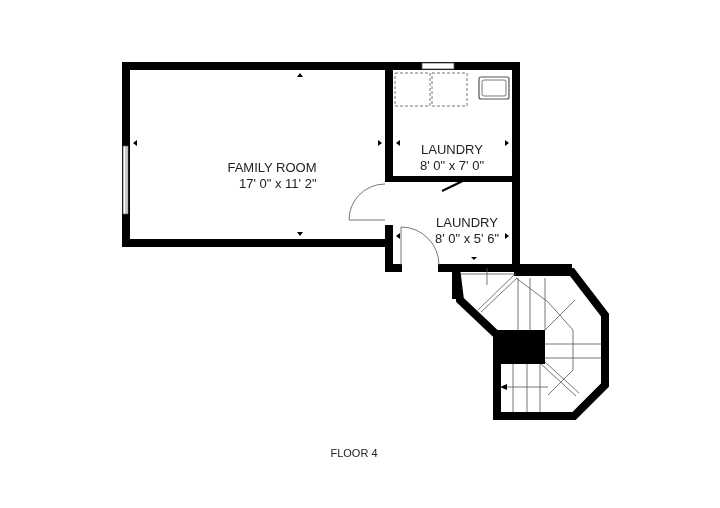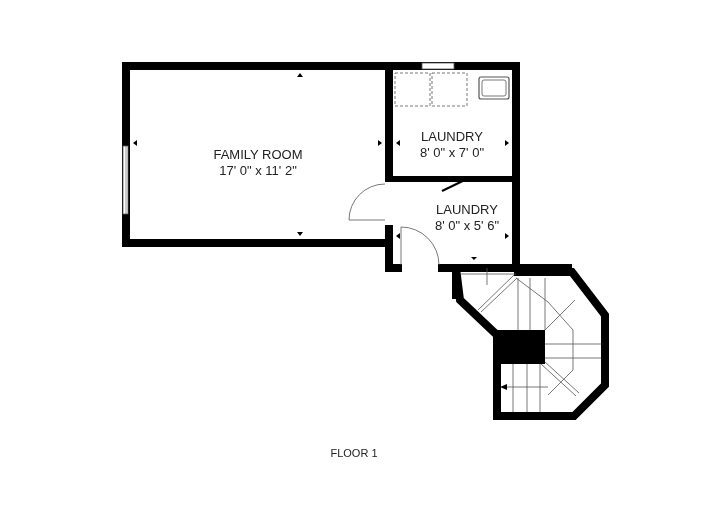--- a/index.html
+++ b/index.html
@@ -1,18 +1,18 @@
 <!DOCTYPE html>
 <html><head>
 <meta charset="utf-8">
 <style>
   html, body { margin:0; padding:0; background:#ffffff; }
   body { width:720px; height:508px; position:relative; overflow:hidden; font-family:"Liberation Sans", sans-serif; }
   svg { position:absolute; left:0; top:0; }
-  .lbl { position:absolute; text-align:center; color:#222; font-size:13px; line-height:16px; white-space:nowrap; transform:translateX(-50%); }
+  .lbl { position:absolute; text-align:center; color:#222; font-size:13px; line-height:16px; white-space:nowrap; transform:translateX(-50%);margin-top:13px; }
   .floor { position:absolute; left:354px; top:447px; transform:translateX(-50%); font-size:11px; color:#222; }
 </style>
 </head>
 <body>
 
 <svg width="720" height="508" viewBox="0 0 720 508">
   <g fill="#000">
 
     <rect x="122" y="62" width="398" height="8"></rect>
     <rect x="122" y="62" width="8" height="185"></rect>
@@ -76,25 +76,25 @@
     <polygon points="133,143 137,140 137,146"></polygon>
     <polygon points="382,143 378,140 378,146"></polygon>
     <polygon points="396,143 400,140 400,146"></polygon>
     <polygon points="509,143 505,140 505,146"></polygon>
     <polygon points="396,236 400,233 400,239"></polygon>
     <polygon points="509,236 505,233 505,239"></polygon>
     <polygon points="474,260 471,257 477,257"></polygon>
   </g>
 </svg>
 
-<div class="lbl" style="left:258px;top:147px;">
+<div class="lbl" style="left:272px;top:147px;text-align:right;">
   <div>FAMILY ROOM</div>
   <div>17' 0" x 11' 2"</div>
 </div>
 <div class="lbl" style="left:452px;top:129px;">
   <div>LAUNDRY</div>
   <div>8' 0" x 7' 0"</div>
 </div>
 <div class="lbl" style="left:467px;top:202px;">
   <div>LAUNDRY</div>
   <div>8' 0" x 5' 6"</div>
 </div>
-<div class="floor">FLOOR 1</div>
+<div class="floor">FLOOR 4</div>
 
 </body></html>

